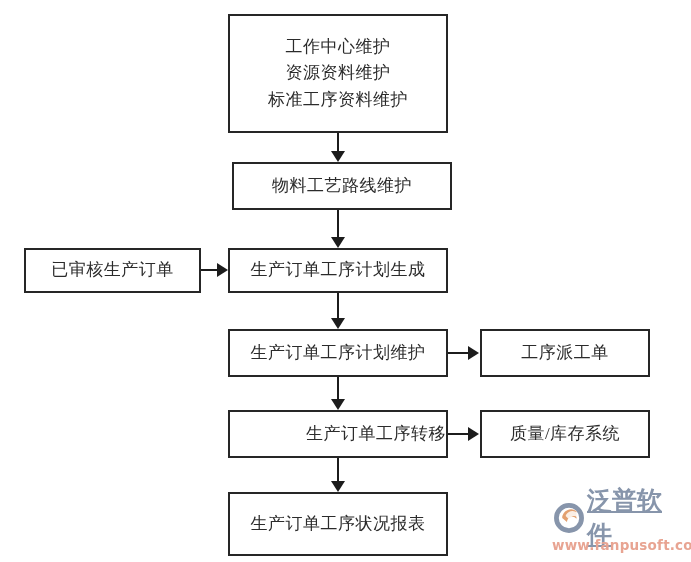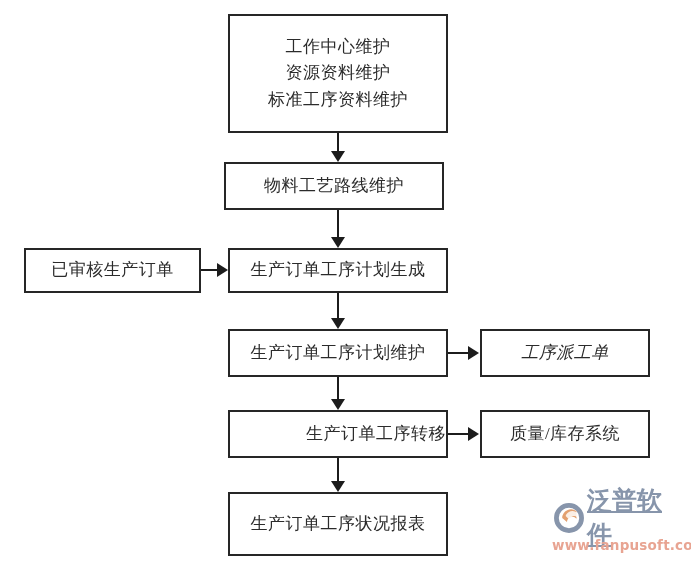--- a/index.html
+++ b/index.html
@@ -102,37 +102,37 @@
 <body>
 
 <div id="canvas">
 
   <div class="node" style="left:228px; top:14px; width:220px; height:119px;">
     <span class="line">工作中心维护</span>
     <span class="line">资源资料维护</span>
     <span class="line">标准工序资料维护</span>
   </div>
 
-  <div class="node" style="left:224px; top:162px; width:220px; height:48px;">
+  <div class="node" style="left:232px; top:162px; width:220px; height:48px;">
     <span class="line">物料工艺路线维护</span>
   </div>
 
   <div class="node" style="left:24px; top:248px; width:177px; height:45px;">
     <span class="line">已审核生产订单</span>
   </div>
 
   <div class="node" style="left:228px; top:248px; width:220px; height:45px;">
     <span class="line">生产订单工序计划生成</span>
   </div>
 
   <div class="node" style="left:228px; top:329px; width:220px; height:48px;">
     <span class="line">生产订单工序计划维护</span>
   </div>
 
-  <div class="node" style="left:480px; top:329px; width:170px; height:48px;font-style:italic;">
+  <div class="node" style="left:480px; top:329px; width:170px; height:48px;">
     <span class="line">工序派工单</span>
   </div>
 
   <div class="node" style="left:228px; top:410px; width:220px; height:48px;align-items:flex-end;">
     <span class="line">生产订单工序转移</span>
   </div>
 
   <div class="node" style="left:480px; top:410px; width:170px; height:48px;">
     <span class="line">质量/库存系统</span>
   </div>

